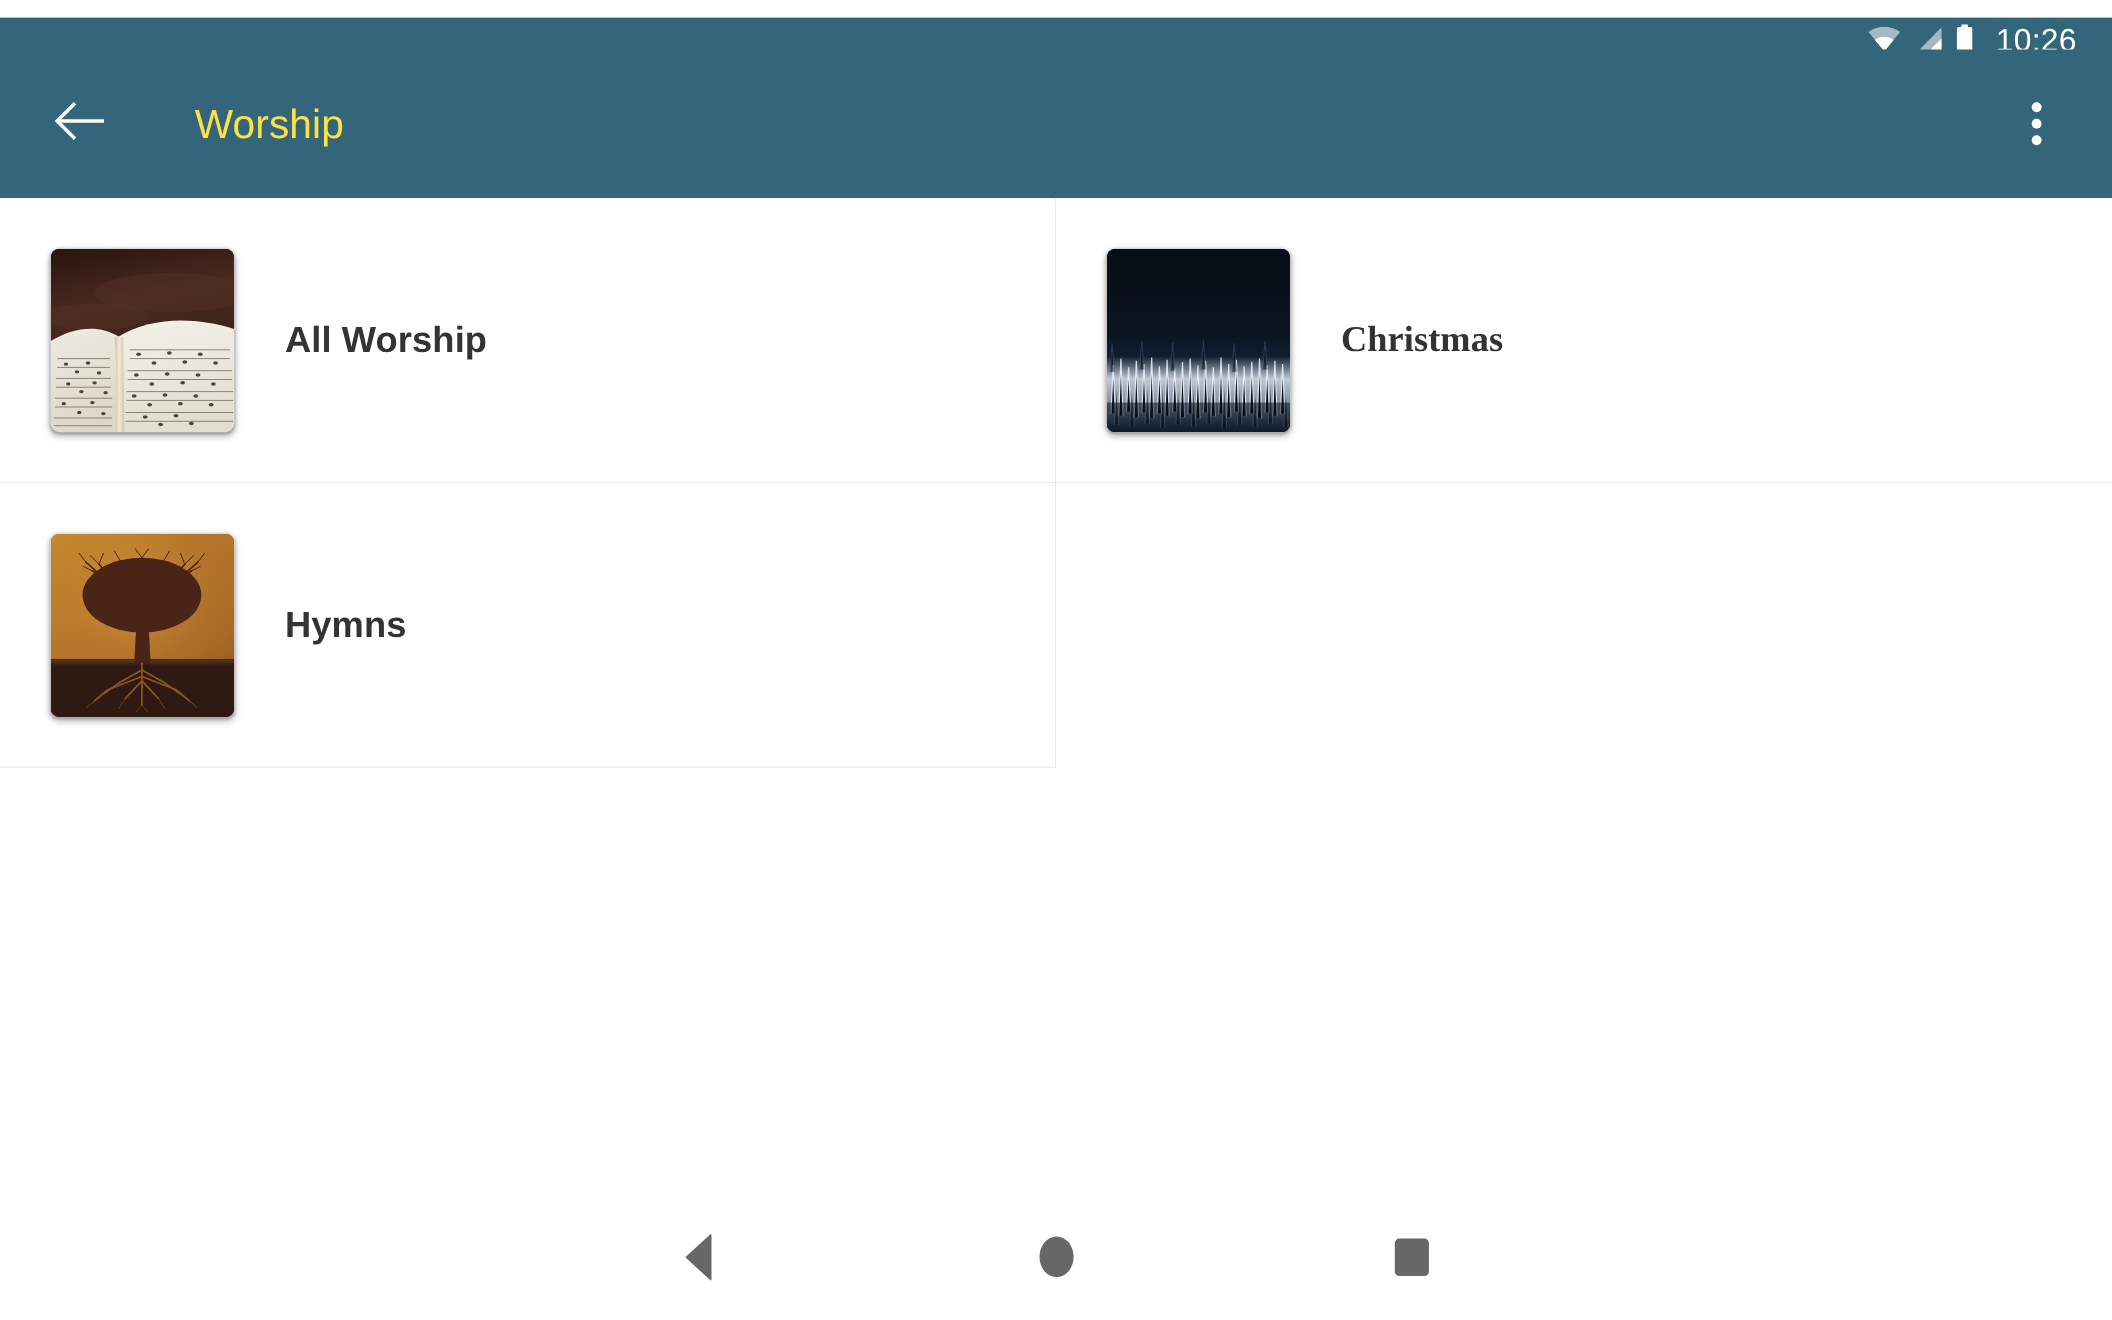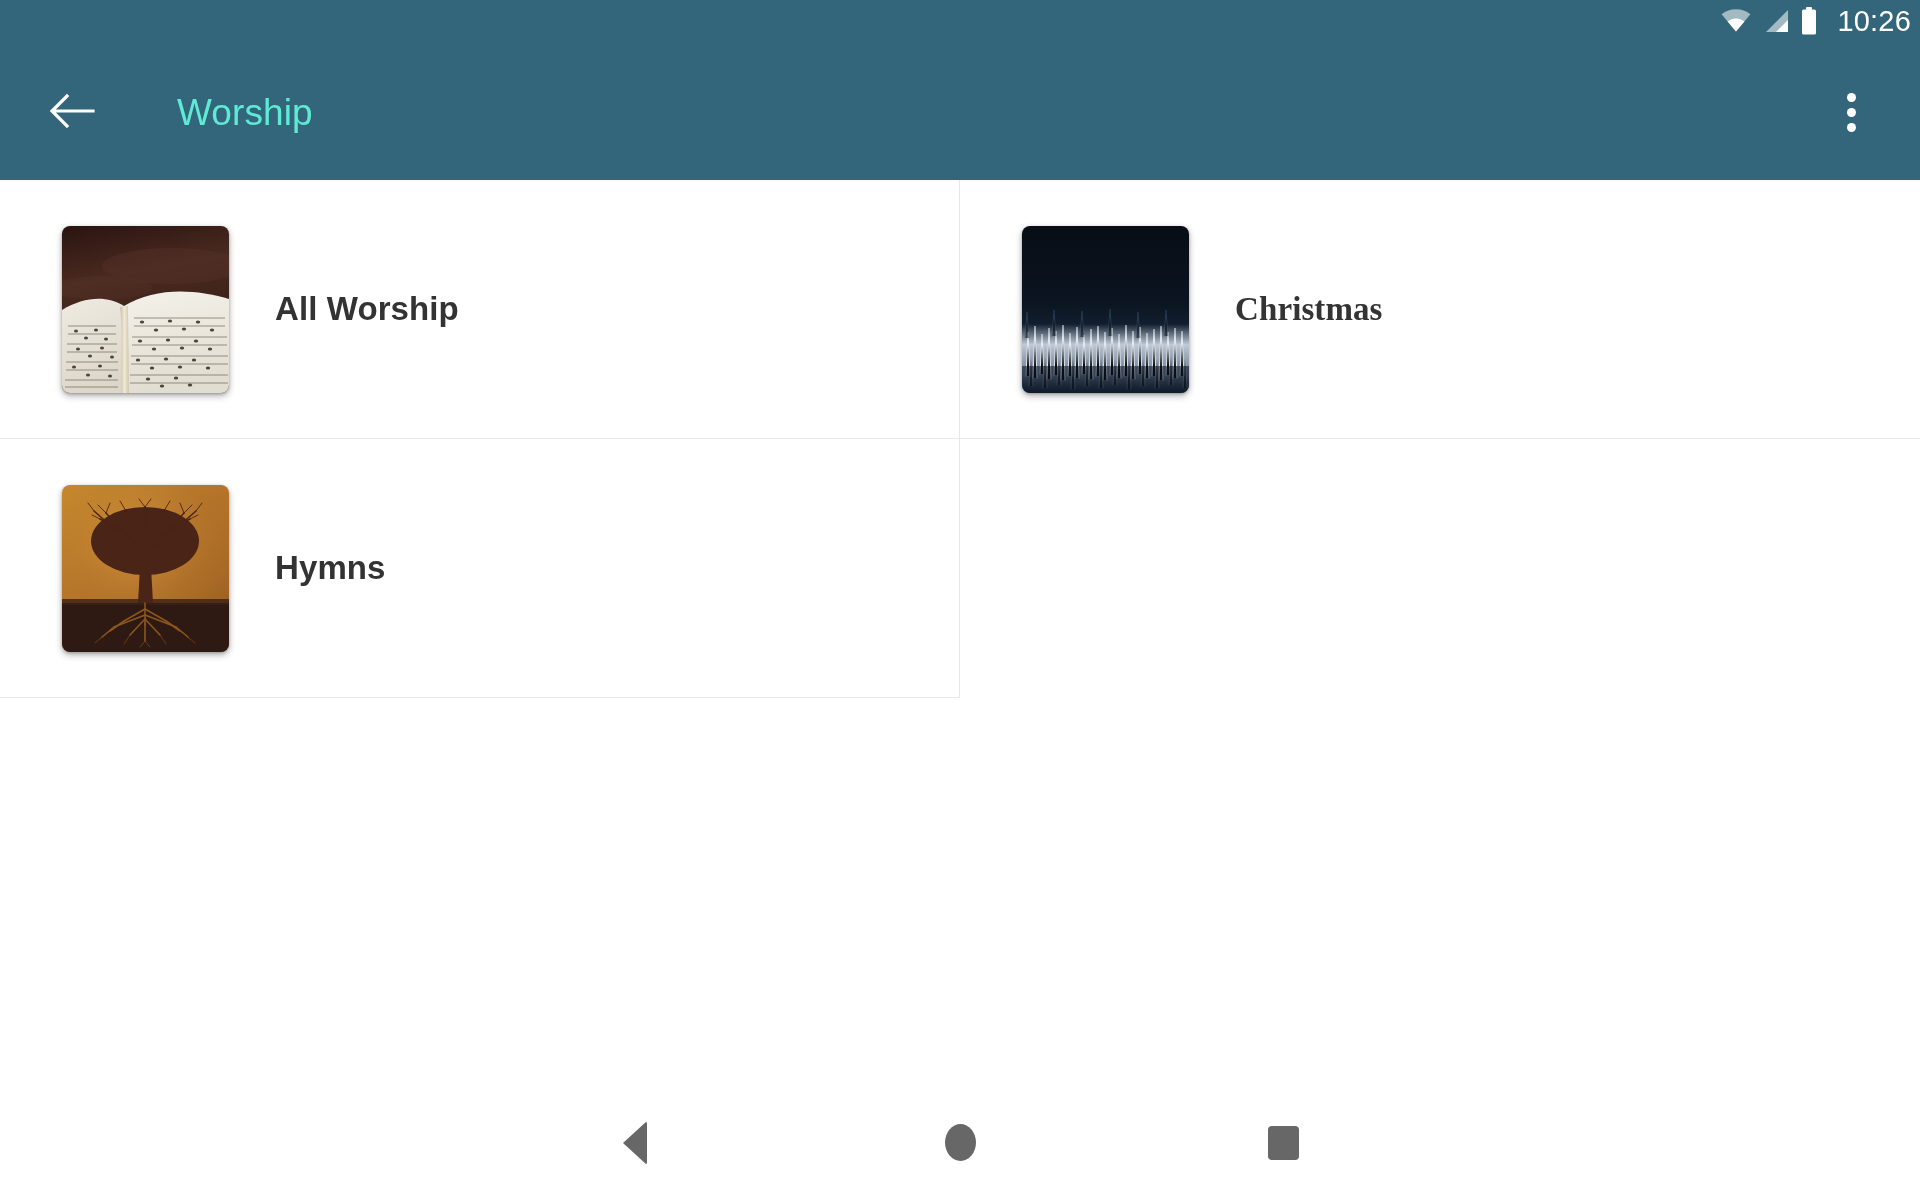--- a/index.html
+++ b/index.html
@@ -9,28 +9,28 @@
     height: 1200px;
     overflow: hidden;
     background: #ffffff;
     font-family: "Liberation Sans", sans-serif;
     -webkit-font-smoothing: antialiased;
   }
 
   
   .status-bar {
     position: absolute;
-    top: 0; left: 0;
+    top: 16px; left: 0;
     width: 1920px;
     height: 45px;
     background: #33667b;
     display: flex;
     align-items: center;
     justify-content: flex-end;
-    padding-right: 9px;
+    padding-right: 32px;
   }
   .status-icons {
     display: flex;
     align-items: center;
     gap: 12px;
   }
   .wifi-icon { display: block; }
   .signal-icon { display: block; }
   .battery-icon { display: block; }
   .status-time {
@@ -58,21 +58,21 @@
     width: 96px;
     height: 96px;
     margin-left: 24px;
     display: flex;
     align-items: center;
     justify-content: center;
     cursor: pointer;
     border-radius: 50%;
   }
   .app-bar-title {
-    color: #5eead4;
+    color: #fde047;
     font-size: 37px;
     font-weight: 400;
     margin-left: 57px;
     letter-spacing: 0.1px;
   }
   .overflow-button {
     margin-left: auto;
     margin-right: 24px;
     width: 90px;
     height: 96px;
@@ -109,21 +109,20 @@
   .grid-cell {
     width: 960px;
     height: 259px;
     background: #ffffff;
     display: flex;
     align-items: center;
     cursor: pointer;
     position: relative;
     border-right: 1px solid #e8e8e8;
     border-bottom: 1px solid #e8e8e8;
-    padding-left: 16px;
   }
   .grid-cell.empty {
     cursor: default;
     border-right: none;
     border-bottom: none;
   }
   .grid-cell.no-right-border { border-right: none; font-family: Liberation Serif, serif; }
 
   .thumb {
     width: 167px;

